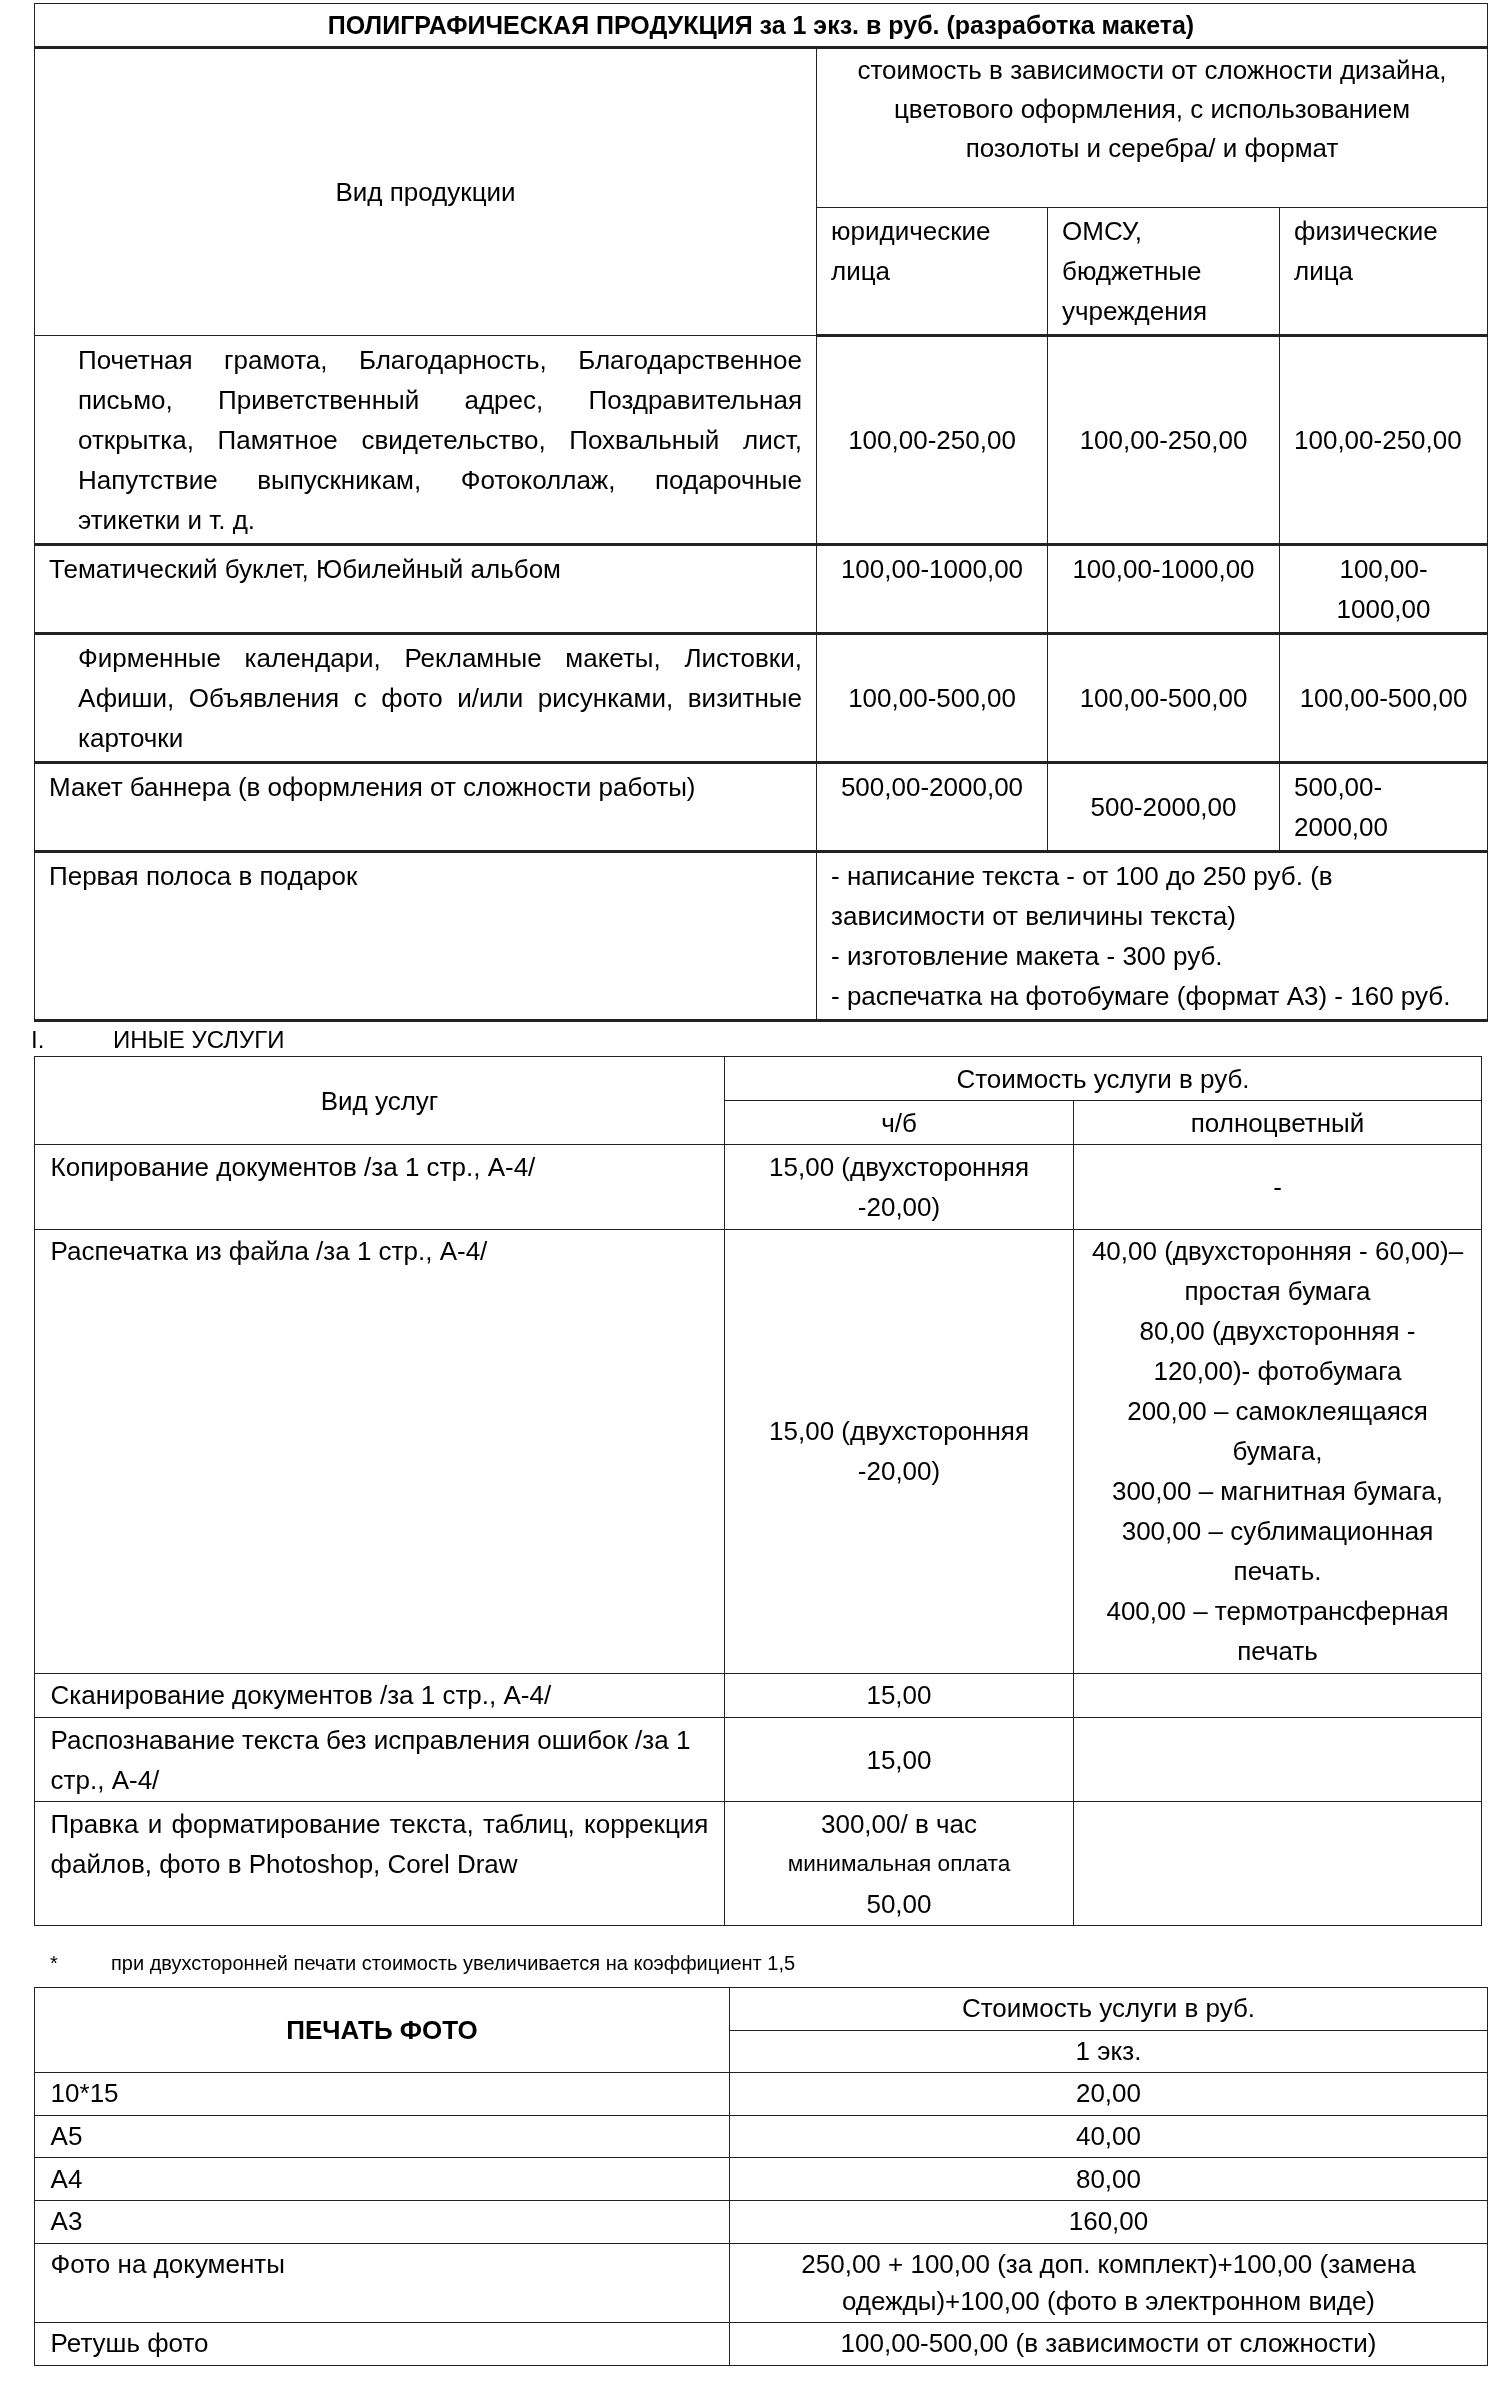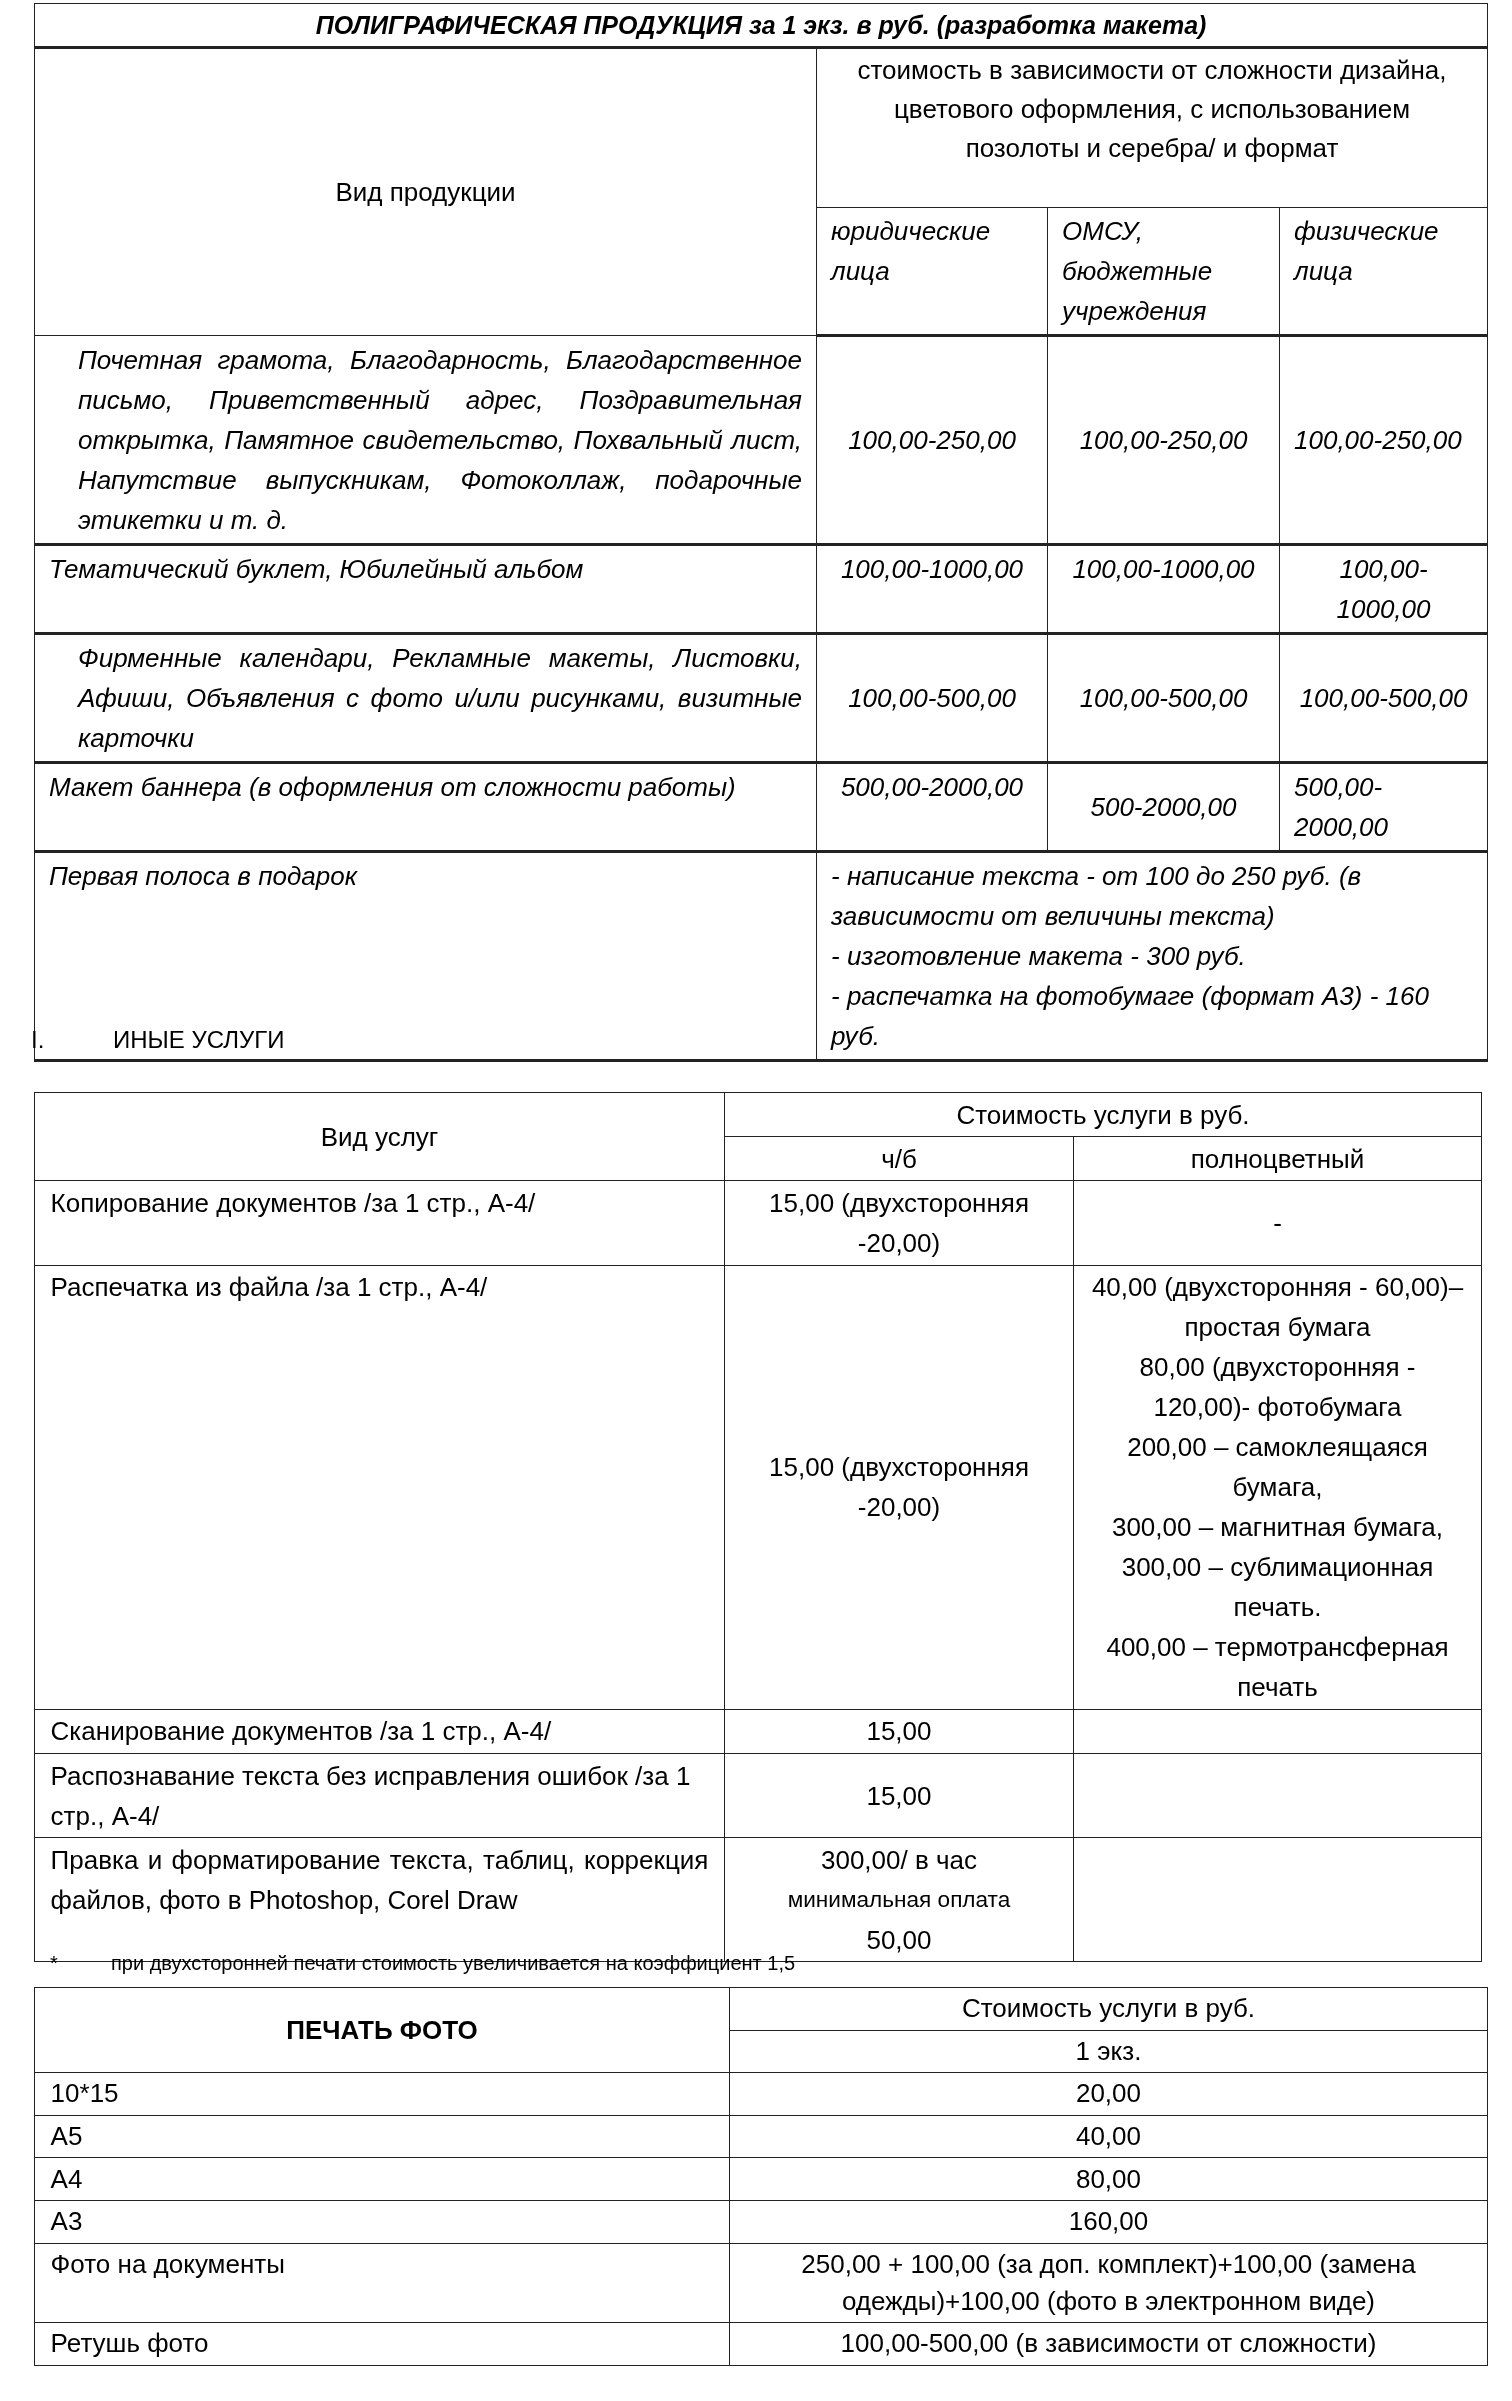--- a/index.html
+++ b/index.html
@@ -10,27 +10,27 @@
        padding: 3.1px 14px; }
   .c { text-align: center; }
   .m { vertical-align: middle; }
   .j { text-align: justify; text-align-last: left; padding-left: 43px; }
   .b { font-weight: bold; }
   .small { font-size: 22.6px; }
   .pre { white-space: pre-line; text-align: center; }
 
   #t1 { left: 34px; top: 3.1px; width: 1453px; }
   #t1 td { border-width: 1.6px; }
-  #t1 tr.thick td { border-bottom: 3.1px solid #222; font-style: italic; }
+  #t1 tr.thick td { border-bottom: 3.1px solid #222; }
 
   #h2 { position: absolute; left: 31px; top: 1018px; font-size: 24px; font-weight: normal;
         line-height: 44px; }
   #h2 .num { display: inline-block; width: 82px; }
 
-  #t2 { left: 34px; top: 1092px; width: 1447px; }
+  #t2 { left: 34px; top: 1056px; width: 1447px; }
   #t2 td { line-height: 40px; padding: 1.6px 15.6px; }
 
   #note { position: absolute; left: 50px; top: 1944px; font-size: 20px; line-height: 39px; }
   #note .star { display: inline-block; width: 61px; }
 
   #t3 { left: 34px; top: 1987px; width: 1453px; border-radius: 6px; }
   #t3 td { line-height: 37px; padding: 2.3px 15.6px; }
 </style>
 </head>
 <body>

